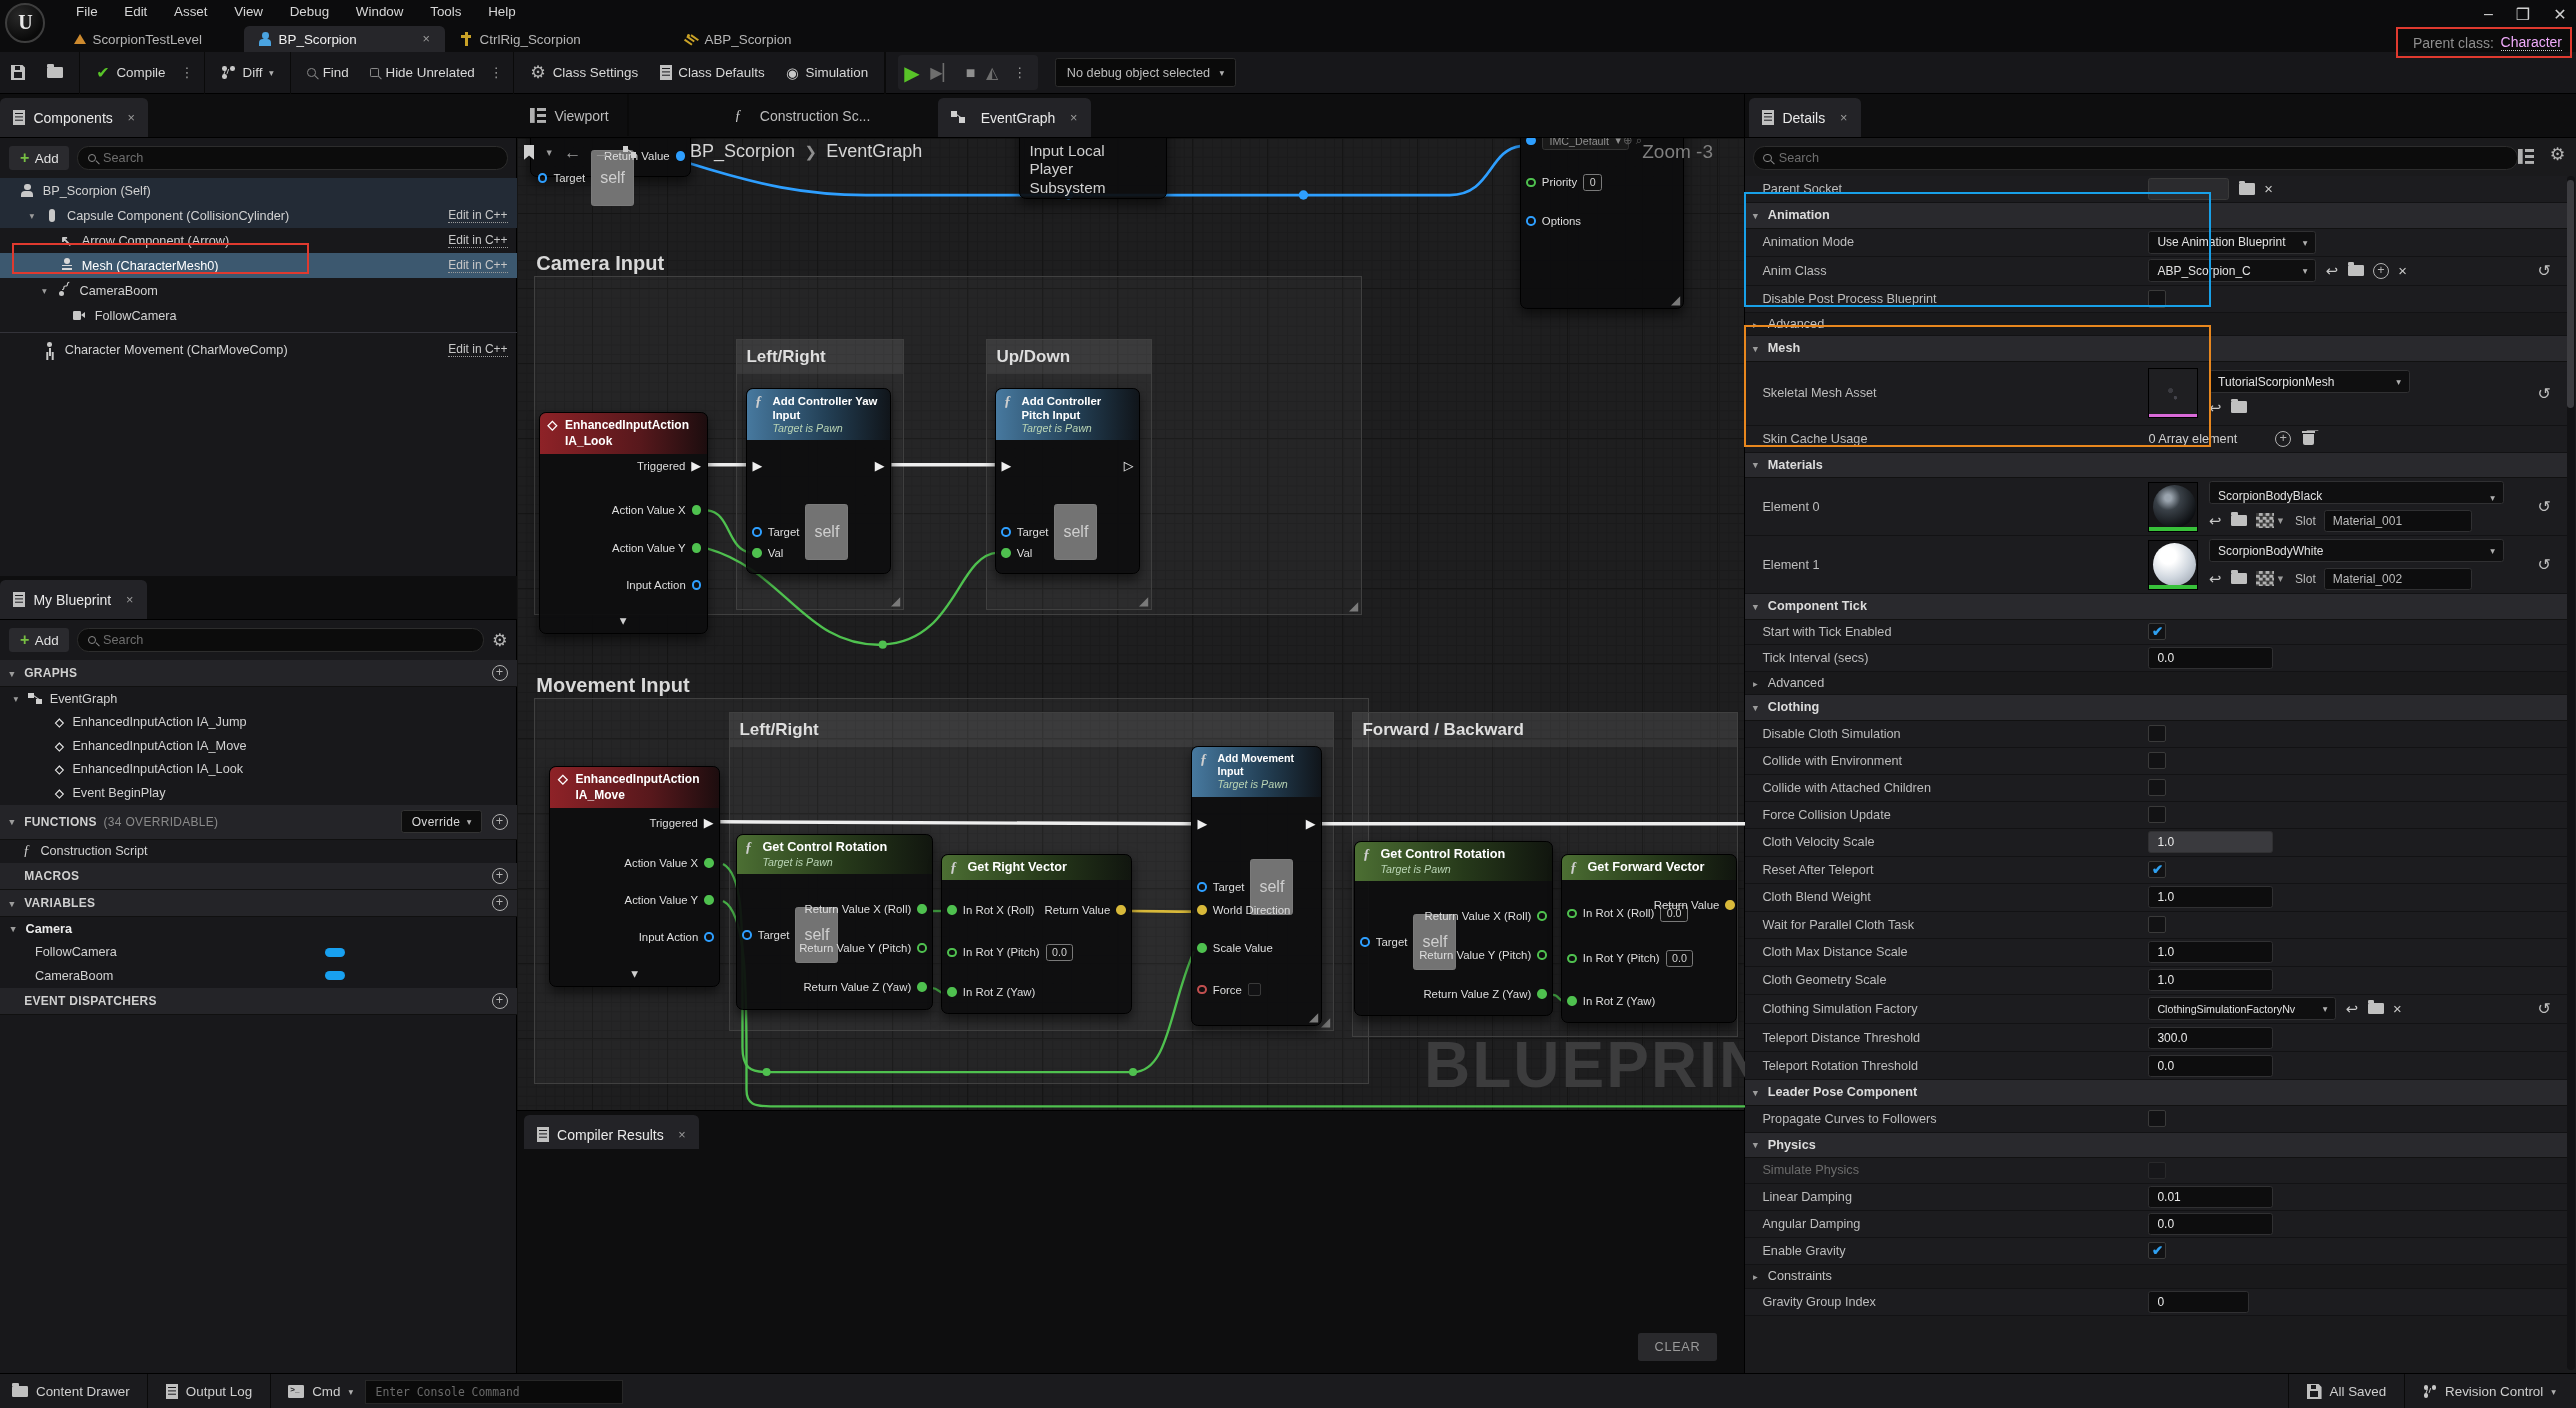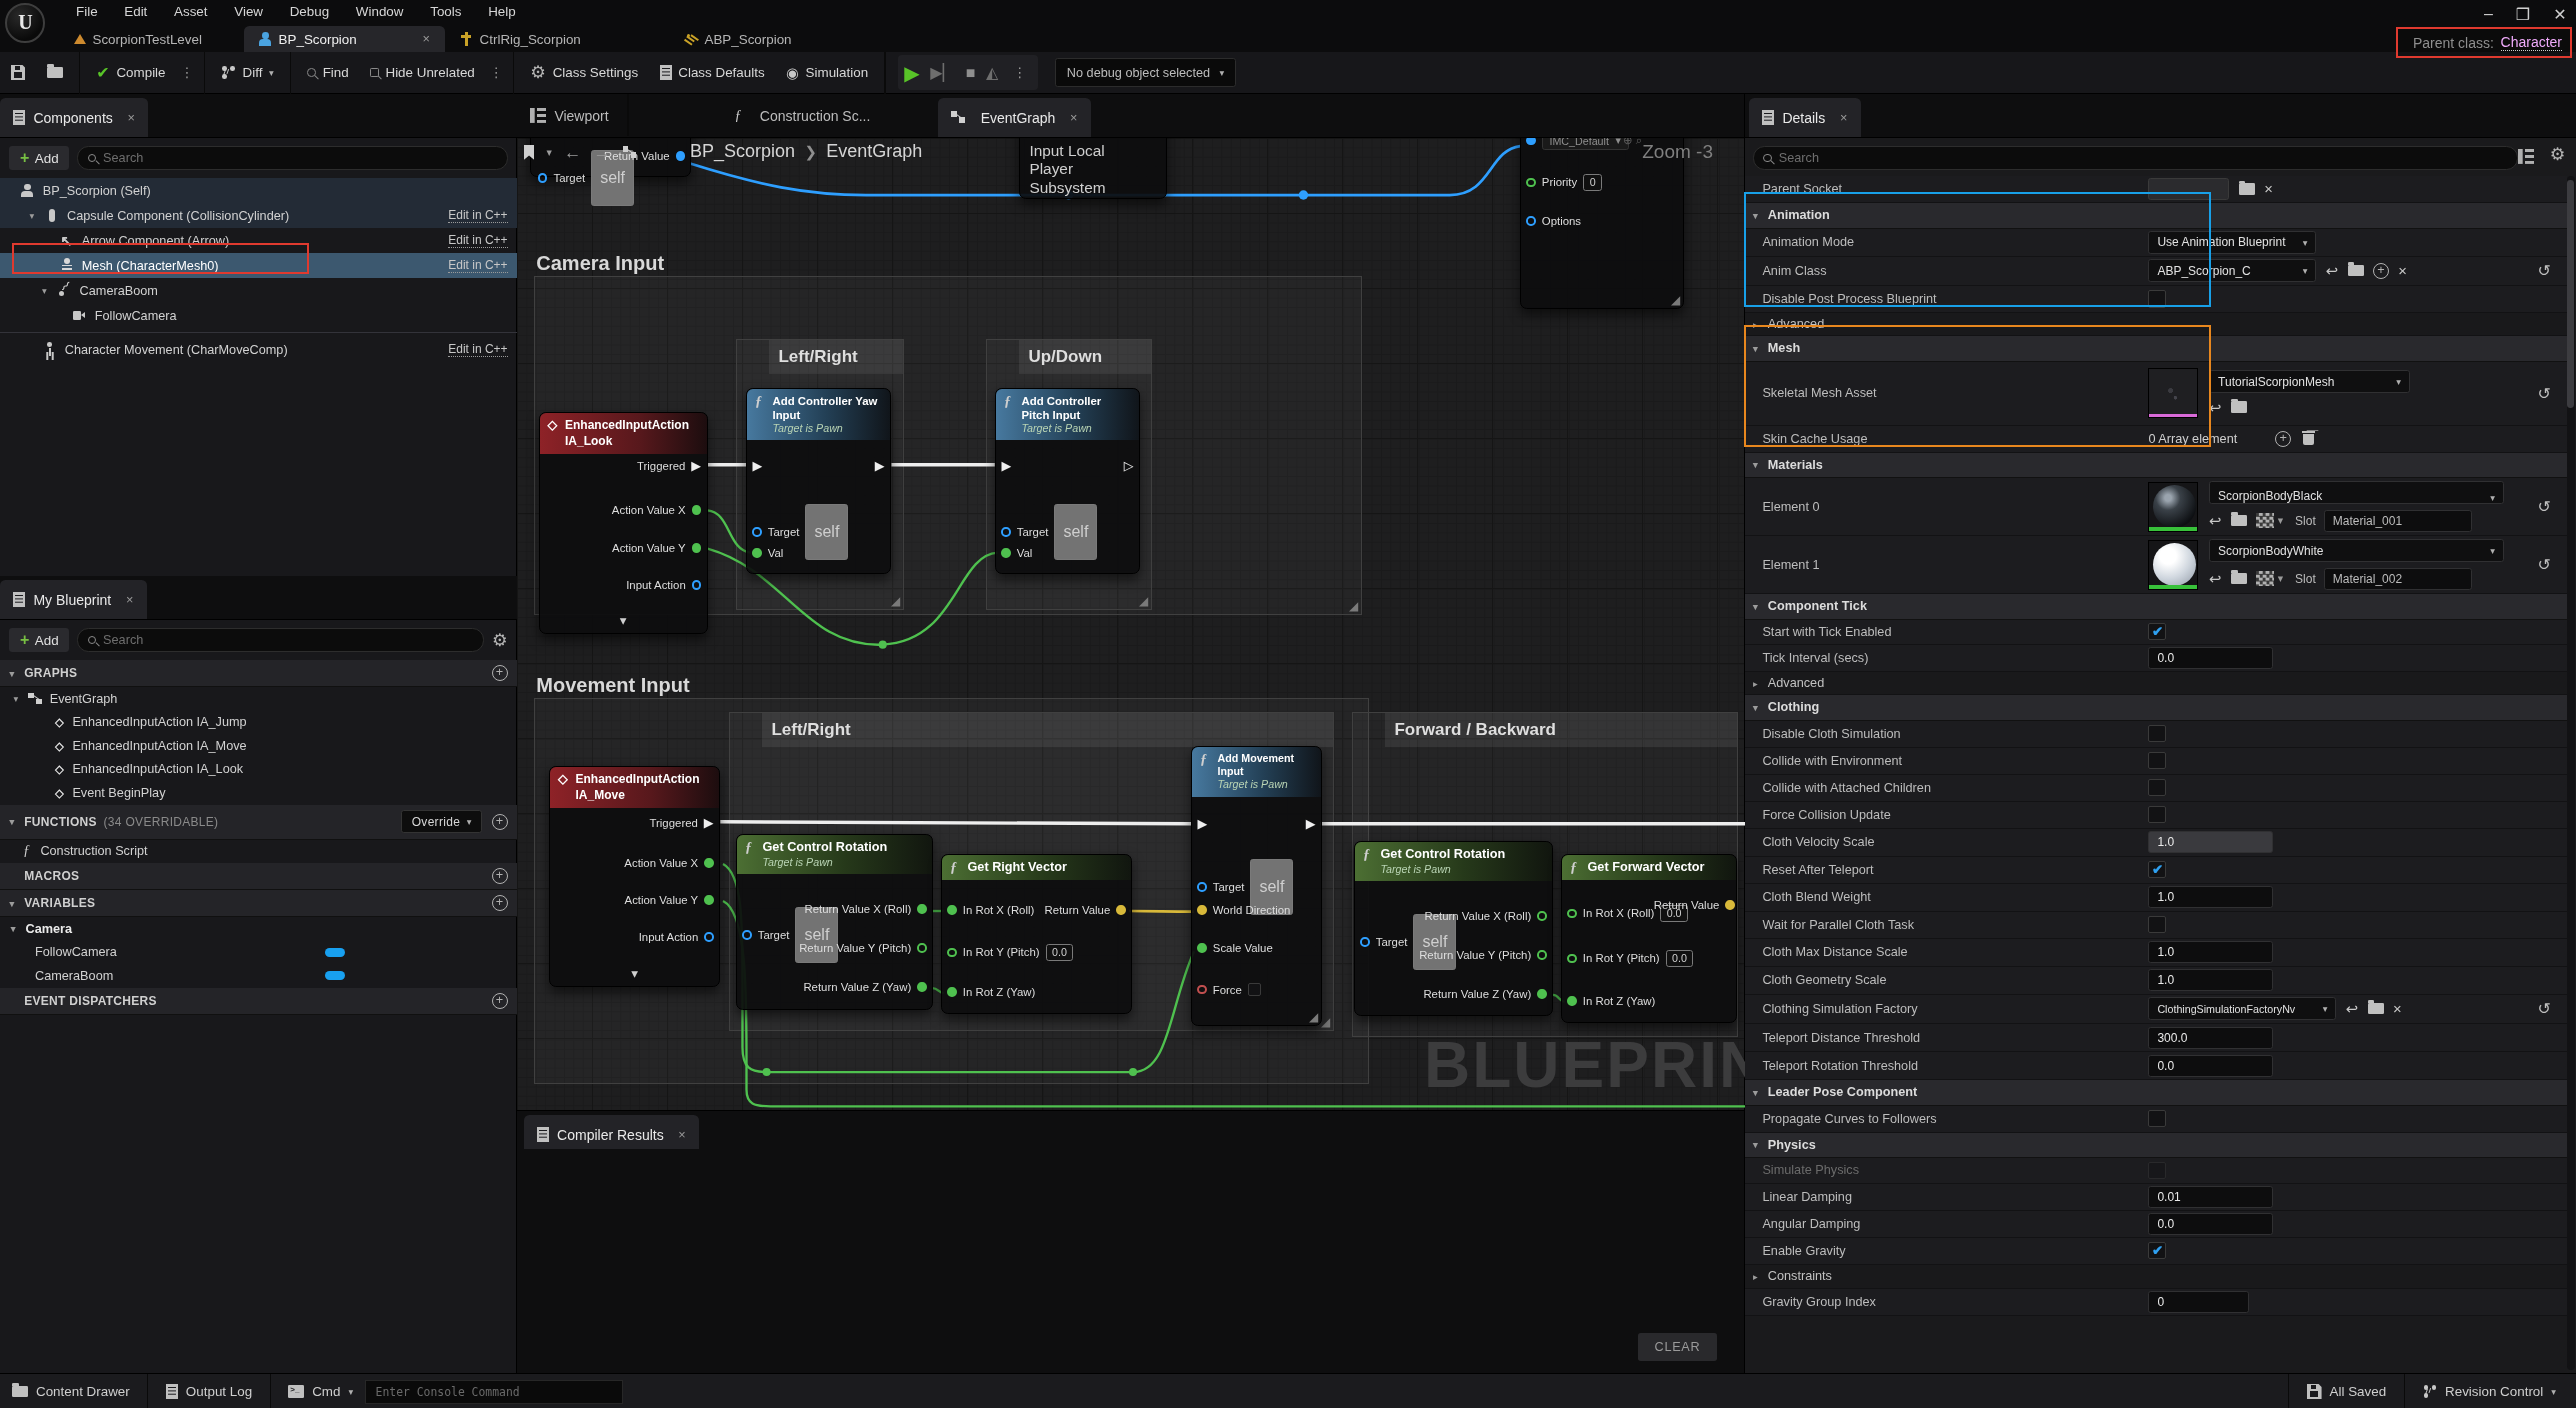--- a/index.html
+++ b/index.html
@@ -88,21 +88,21 @@
   .graph{position:absolute;left:0;top:44px;width:1228px;height:973px;overflow:hidden;background-color:#1e1e1f;
     background-image:linear-gradient(#151515 1.3px,transparent 1.3px),linear-gradient(90deg,#151515 1.3px,transparent 1.3px),linear-gradient(#1a1a1b 0.7px,transparent 0.7px),linear-gradient(90deg,#1a1a1b 0.7px,transparent 0.7px);
     background-size:75px 75px,75px 75px,9.4px 9.4px,9.4px 9.4px;}
   .gnav{position:absolute;left:6.7px;top:4px;display:flex;align-items:center;gap:12px;z-index:6;color:#9d9d9d;font-size:17.4px;}
   .bkm{width:10.7px;height:14.8px;background:#cfcfcf;clip-path:polygon(0 0,100% 0,100% 100%,50% 70%,0 100%);}
   .crumb{position:absolute;left:173px;top:2.7px;display:flex;align-items:center;gap:9.4px;font-size:18px;color:#d5d5d5;z-index:6;}
   .crumb .sep{color:#8f8f8f;font-size:14.8px;}
   .zoomlab{position:absolute;right:32px;top:2.7px;font-size:19px;color:#7f7f7f;z-index:6;}
   .watermark{position:absolute;left:907px;top:890px;font-size:64px;font-weight:bold;color:#3c3c3d;letter-spacing:2px;z-index:1;}
   .comment{position:absolute;border:0.7px solid #404040;background:rgba(170,170,170,0.05);z-index:1;}
-  .comment .chdr{height:34px;background:rgba(160,160,160,0.13);display:flex;align-items:center;padding:0 9.4px;font-size:17px;font-weight:bold;color:#dedede;margin-left:32px;}
+  .comment .chdr{height:34px;background:rgba(160,160,160,0.13);display:flex;align-items:center;padding:0 9.4px;font-size:17px;font-weight:bold;color:#dedede;}
   .biglabel{position:absolute;top:-25.5px;left:1.3px;font-size:20px;font-weight:bold;color:#d8d8d8;white-space:nowrap;}
   .rsz{position:absolute;right:2.7px;bottom:1.3px;color:#7a7a7a;font-size:12px;}
   .wires{position:absolute;left:0;top:0;z-index:2;pointer-events:none;}
   .node{position:absolute;background:rgba(13,13,14,0.93);border:0.7px solid #000;border-radius:6.7px;box-shadow:0 5.4px 12px rgba(0,0,0,.55);z-index:3;}
   .nh{border-radius:6px 6px 0 0;padding:4.7px 8px 4.7px 25.5px;color:#fff;font-size:12.7px;font-weight:bold;position:relative;line-height:1.25;}
   .nh .hicon{position:absolute;left:8px;top:4.7px;font-weight:bold;}
   .nh .sub{display:block;font-weight:normal;font-style:italic;font-size:10.7px;color:#b9d4b4;}
   .nh.red{background:linear-gradient(90deg,#8e2227 0%,#57181c 60%,rgba(40,12,14,.55) 100%);}
   .nh.blue{background:linear-gradient(90deg,#47799f 0%,#234056 55%,rgba(18,28,38,.45) 100%);}
   .nh.green{background:linear-gradient(90deg,#4c6f33 0%,#26391a 55%,rgba(20,30,14,.45) 100%);}

